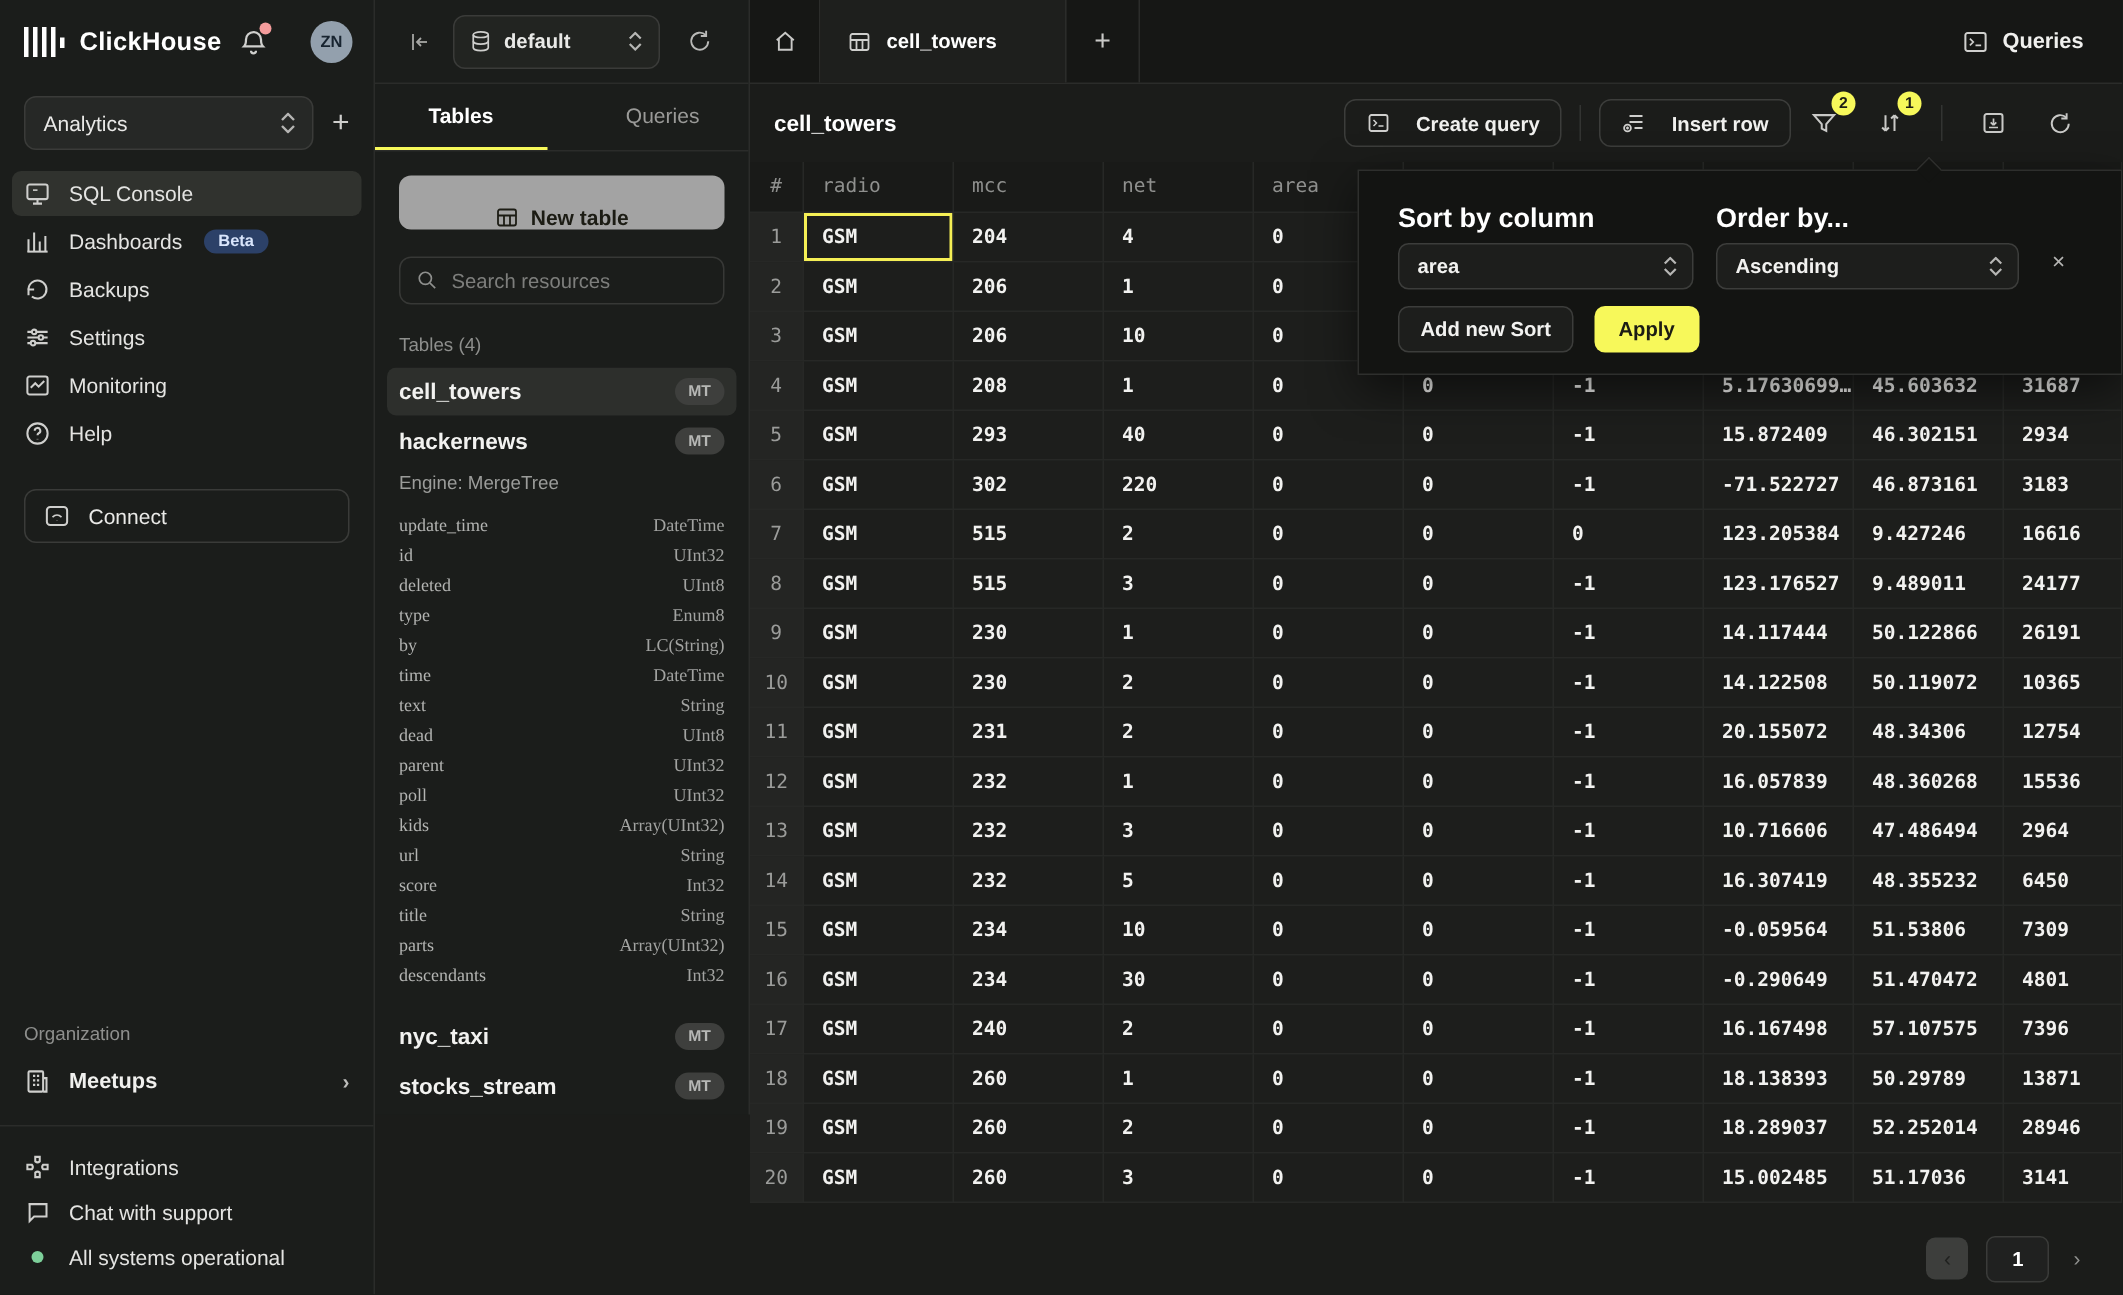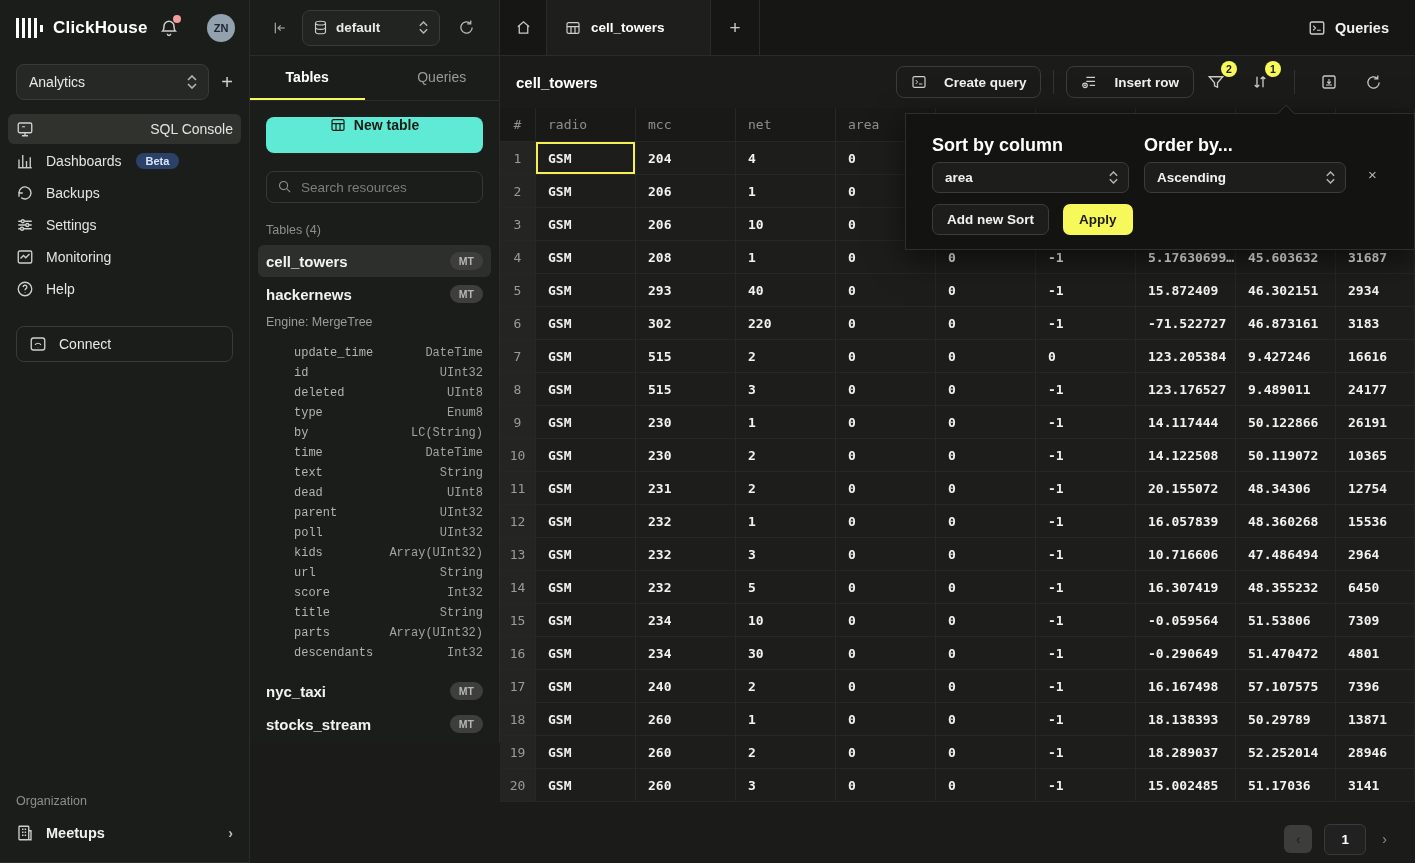--- a/index.html
+++ b/index.html
@@ -31,21 +31,21 @@
     font-size:11px; font-weight:700; display:flex; align-items:center; justify-content:center; }
 
   .workspace-row { display:flex; align-items:center; gap:12px; padding:8px 16px 14px 16px; }
   .ws-select { flex:1; height:36px; background:#262826; border:1px solid #3a3b39; border-radius:8px;
     display:flex; align-items:center; justify-content:space-between; padding:0 10px 0 12px; cursor:pointer; }
   .ws-add { background:none; border:none; color:#cfcfcd; font-size:20px; cursor:pointer; line-height:1; }
 
   .nav { display:flex; flex-direction:column; gap:2px; padding:0 8px; }
   .nav-item { height:30px; display:flex; align-items:center; gap:12px; padding:0 8px;
     border-radius:6px; color:#e4e4e2; font-size:14px; cursor:pointer; }
-  .nav-item.active { background:#30322e;justify-content:space-between; }
+  .nav-item.active { background:#30322e; }
   .nav-item .ico { width:18px; height:18px; flex:none; }
   .badge-beta { margin-left:2px; background:#2c4168; color:#d9e5fb; font-size:11px; font-weight:700;
     padding:2px 10px; border-radius:10px; }
 
   .connect-btn { margin:22px 16px 0 16px; height:36px; border:1px solid #3a3b39; border-radius:8px;
     background:none; color:#e9e9e7; font-size:14px; display:flex; align-items:center; gap:12px;
     padding:0 12px; cursor:pointer; font-family:inherit; }
 
   .sb-bottom { margin-top:auto; }
   .org-label { padding:0 16px; font-size:12.5px; color:#8e8f8d; margin-bottom:10px; }
@@ -68,41 +68,41 @@
   .db-select { height:36px; flex:1; max-width:138px; background:#222421; border:1px solid #3a3b39;
     border-radius:8px; display:flex; align-items:center; gap:8px; padding:0 10px; cursor:pointer; }
   .db-select .lbl { font-weight:700; font-size:13.5px; flex:1; }
   .refresh-btn { background:none; border:none; color:#b9b9b7; cursor:pointer; margin-left:4px; }
 
   .br-tabs { height:45px; flex:none; display:flex; border-bottom:1px solid #2b2c2a;gap:20px; }
   .br-tab { flex:1; display:flex; align-items:center; justify-content:center; font-size:14px;
     color:#9a9a98; cursor:pointer; border-bottom:2px solid transparent; }
   .br-tab.active { color:#fff; font-weight:700; border-bottom-color:#f7f85a; }
 
-  .new-table-btn { margin:16px; height:36px; flex:none; background:#5eead4; color:#1c1c14;
+  .new-table-btn { margin:16px; height:36px; flex:none; background:#a3a3a3; color:#1c1c14;
     border:none; border-radius:8px; font-size:14px; font-weight:700; font-family:inherit;
-    display:flex; align-items:flex-start; justify-content:center; gap:8px; cursor:pointer; }
+    display:flex; align-items:flex-end; justify-content:center; gap:8px; cursor:pointer; }
   .search-box { margin:2px 16px 0 16px; position:relative; flex:none; }
   .search-box input { width:100%; height:32px; background:none; border:1px solid #37383 6;
     border:1px solid #373836; border-radius:8px; color:#d5d5d3; font-size:13.5px;
     padding:0 10px 0 34px; font-family:inherit; outline:none; }
   .search-box input::placeholder { color:#7d7e7c; }
   .search-box .ico { position:absolute; left:11px; top:8px; color:#8e8f8d; }
 
   .tables-label { padding:20px 16px 8px 16px; font-size:12.5px; color:#8e8f8d; }
   .tbl-list { padding:0 8px; overflow:hidden; }
   .tbl-item { height:32px; display:flex; align-items:center; padding:0 8px; border-radius:6px;
     font-size:15px; font-weight:700; color:#f2f2f0; cursor:pointer; margin-bottom:1px; }
   .tbl-item.selected { background:#2d2f2c; }
   .mt-badge { margin-left:auto; background:#3e3f3d; color:#b6b7b5; font-size:10.5px; font-weight:700;
     padding:3px 9px; border-radius:10px; }
   .engine-line { padding:4px 8px 10px 8px; font-size:12.5px; color:#9b9c9a; }
   .schema { padding:4px 8px 12px 8px; }
-  .schema-row { display:flex; justify-content:space-between; height:20px; align-items:center;
-    font-family:Liberation Mono, monospace; font-size:12px; color:#b3b4b2;margin-left:28px; }
+  .schema-row { display:flex; justify-content:space-between; height:20px; align-items:flex-start;
+    font-family:Liberation Serif, serif; font-size:12px; color:#b3b4b2; }
   .schema-row .ftype { color:#a2a3a1; }
 
   
   .main { position:absolute; left:500px; top:0; width:915px; height:863px; background:#1b1c1a; }
 
   .tabstrip { position:absolute; left:0; top:0; right:0; height:56px; background:#161715;
     border-bottom:1px solid #2b2c2a; display:flex; align-items:stretch; }
   .ts-home { width:47px; display:flex; align-items:center; justify-content:center;
     border-right:1px solid #2b2c2a; cursor:pointer; color:#c9c9c7; }
   .ts-tab { width:164px; background:#1e1f1d; display:flex; align-items:center; gap:10px;
@@ -269,20 +269,38 @@
     <div class="org-item">
       <svg class="ico" width="18" height="18" viewBox="0 0 24 24" fill="none" stroke="currentColor" stroke-width="1.8">
           <rect x="4" y="3" width="13" height="18" rx="1"></rect>
           <path d="M17 9h3v12h-3"></path>
           <path d="M8 7h2M11.5 7h2M8 11h2M11.5 11h2M8 15h2M11.5 15h2"></path>
         </svg>
       <span>Meetups</span>
       <span class="chev">›</span>
     </div>
     <div class="sb-divider"></div>
+    <div class="sb-footer">
+      <div class="nav-item">
+        <svg class="ico" width="18" height="18" viewBox="0 0 24 24" fill="none" stroke="currentColor" stroke-width="1.8">
+            <path d="M10 3h4v4a3 3 0 0 1-4 0V3zM3 10h4a3 3 0 0 1 0 4H3v-4zM17 10h4v4h-4a3 3 0 0 1 0-4zM10 17a3 3 0 0 1 4 0v4h-4v-4z"></path>
+          </svg>
+        <span>Integrations</span>
+      </div>
+      <div class="nav-item">
+        <svg class="ico" width="18" height="18" viewBox="0 0 24 24" fill="none" stroke="currentColor" stroke-width="1.8">
+            <path d="M4 5h16v11H9l-4 4V5z"></path>
+          </svg>
+        <span>Chat with support</span>
+      </div>
+      <div class="nav-item">
+        <span class="status-dot"></span>
+        <span>All systems operational</span>
+      </div>
+    </div>
   </div>
 </aside>
 
 <section class="browser">
   <div class="br-header">
     <button class="collapse-btn">
       <svg width="16" height="16" viewBox="0 0 24 24" fill="none" stroke="currentColor" stroke-width="1.8">
           <path d="M5 4v16"></path>
           <path d="M19 12H9"></path>
           <path d="M13 8l-4 4 4 4"></path>

